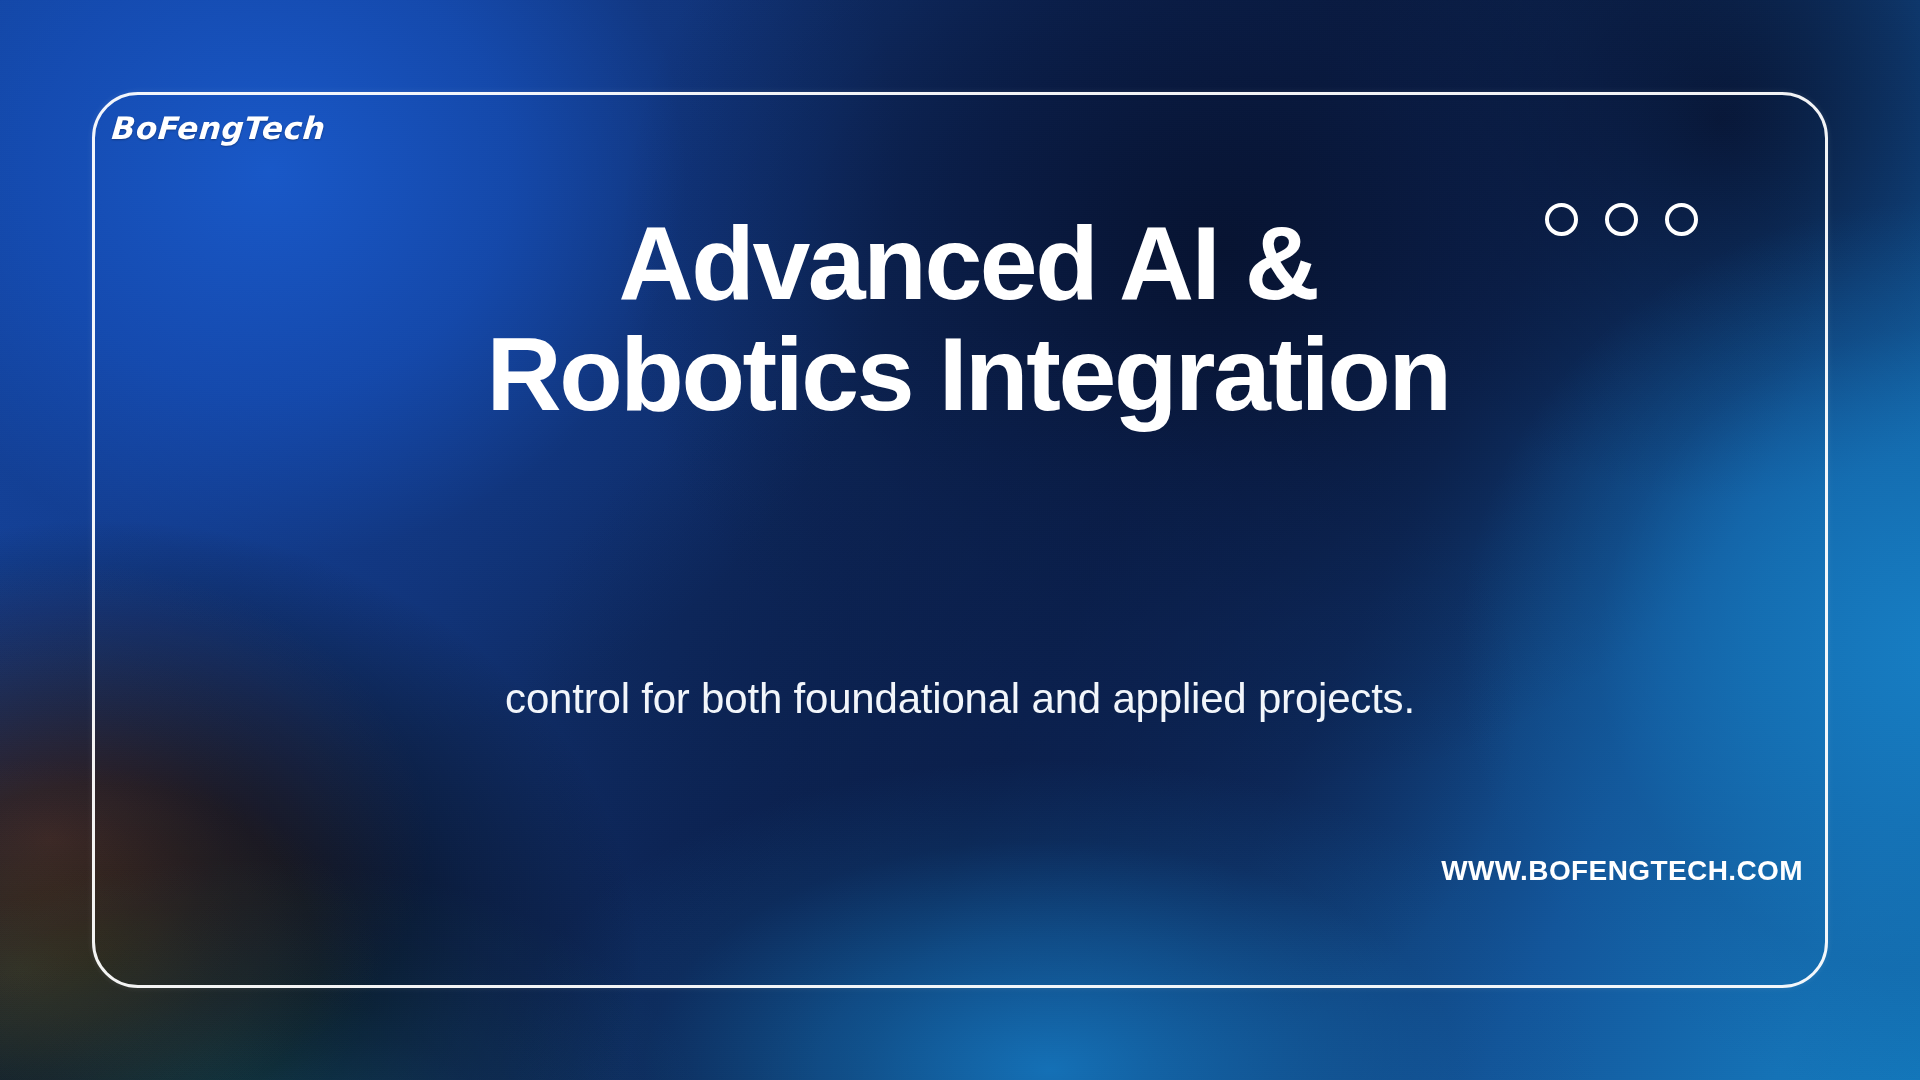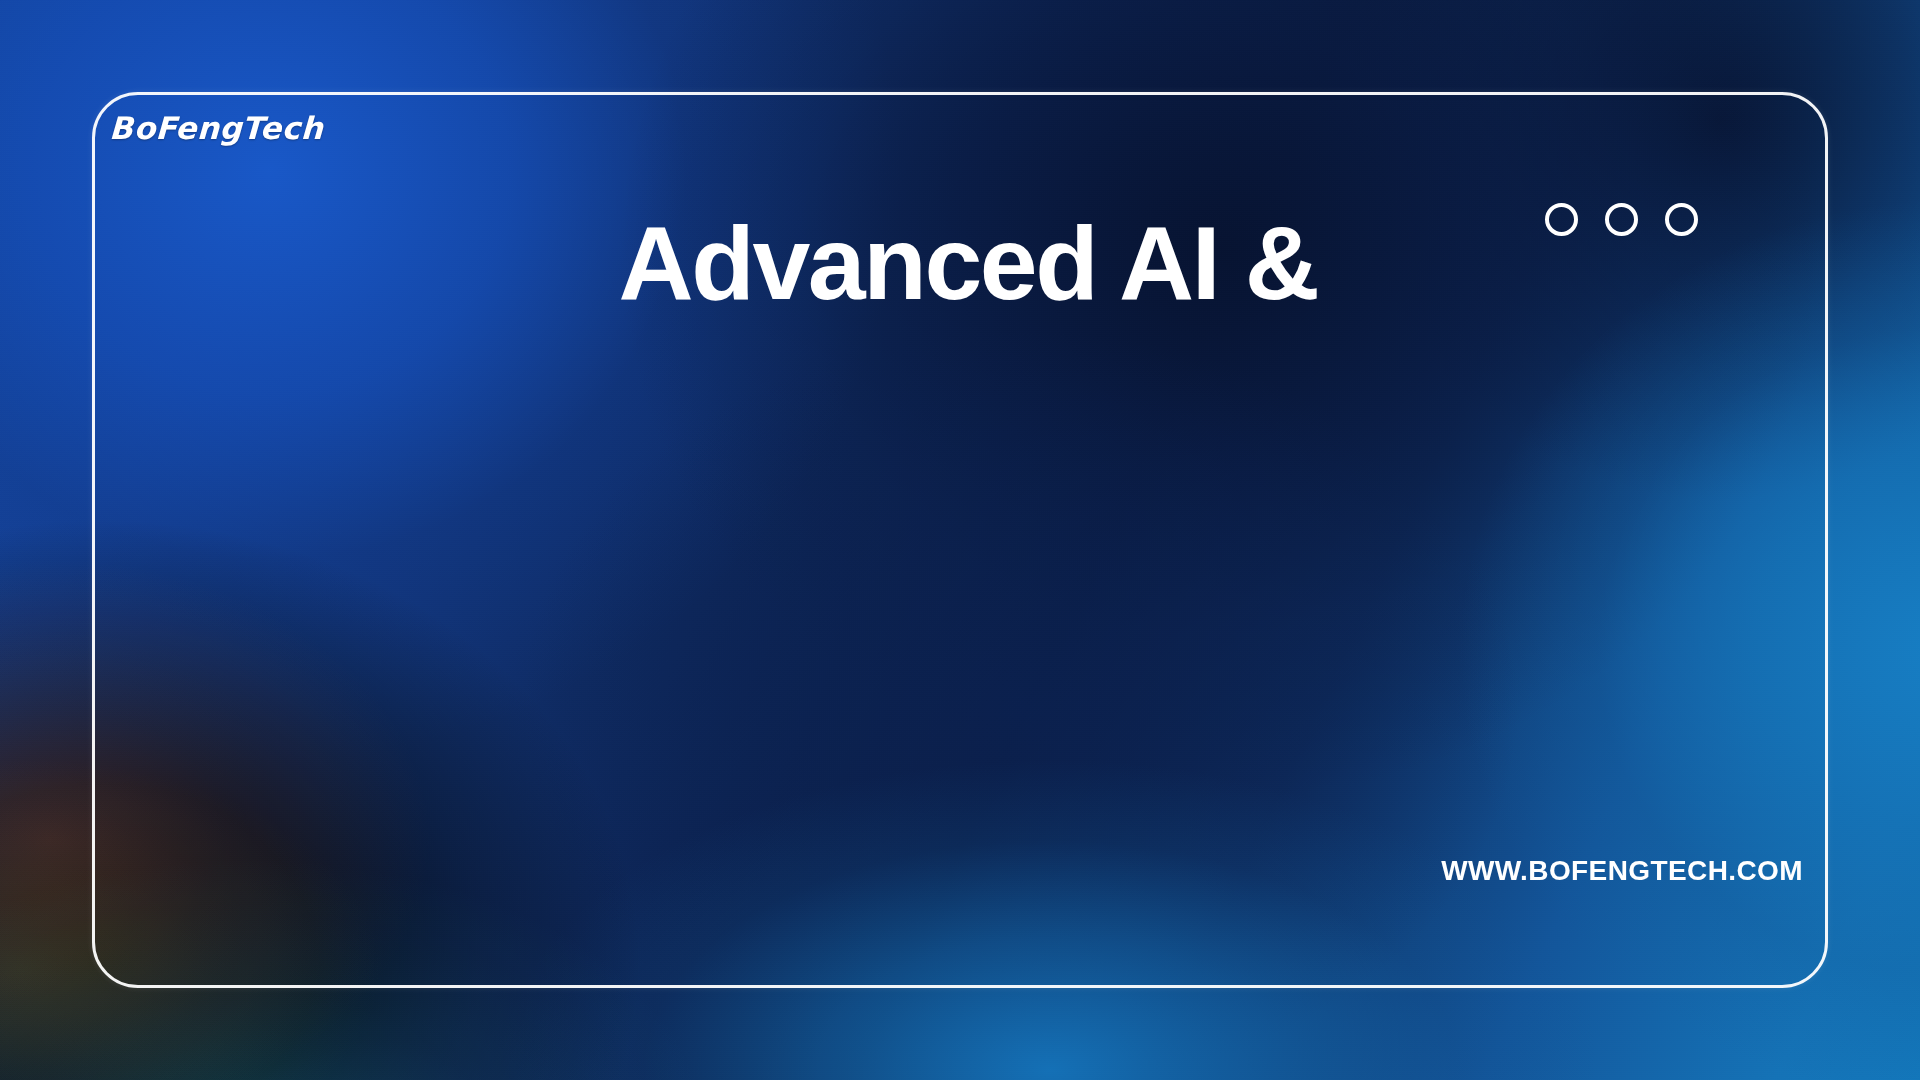--- a/index.html
+++ b/index.html
@@ -254,20 +254,22 @@
   <div class="logo">BoFengTech</div>
 
   <div class="dots">
     <span class="dot"></span>
     <span class="dot"></span>
     <span class="dot"></span>
   </div>
 
   <div class="headline">
     <span class="l1">Advanced AI &amp;</span>
+    <span class="l2">Robotics Integration</span>
   </div>
 
   <div class="subtitle">
+    <span class="s2">control for both foundational and applied projects.</span>
   </div>
 
   <div class="site-url">WWW.BOFENGTECH.COM</div>
 
 </div>
 
 </body></html>

